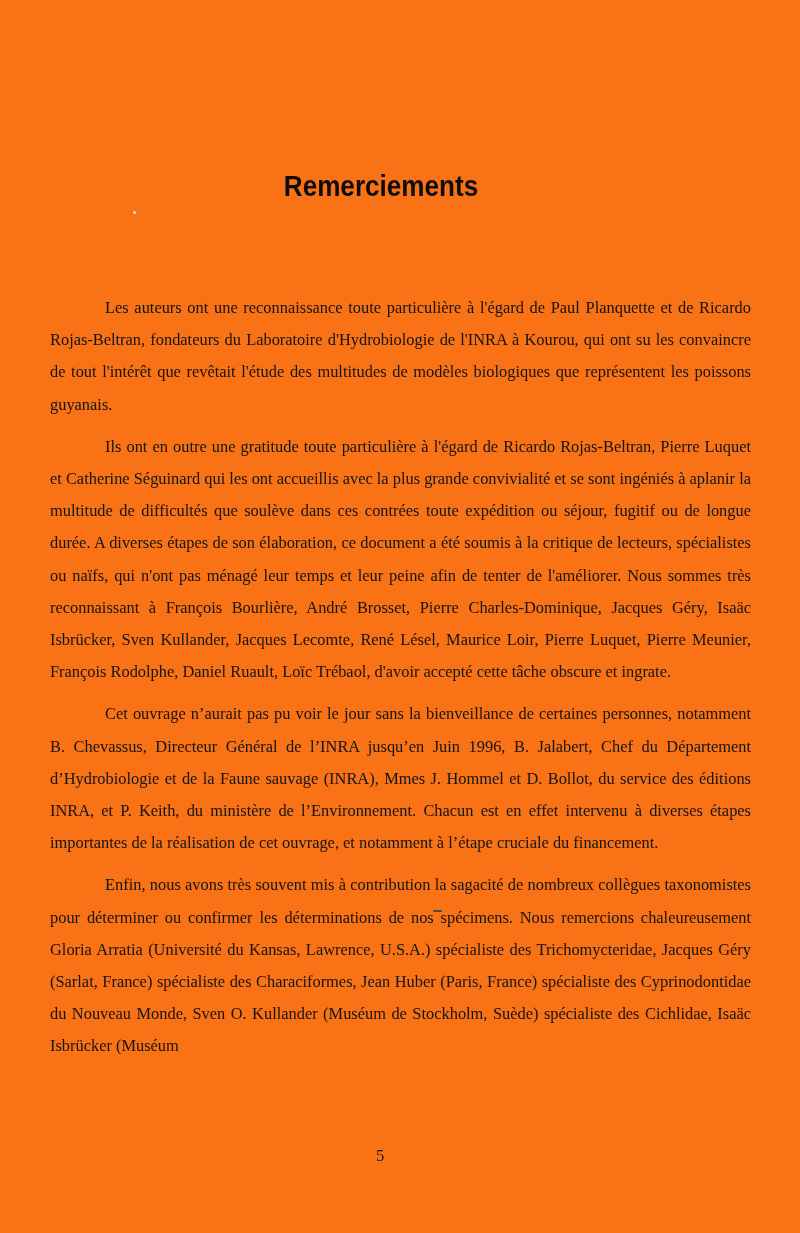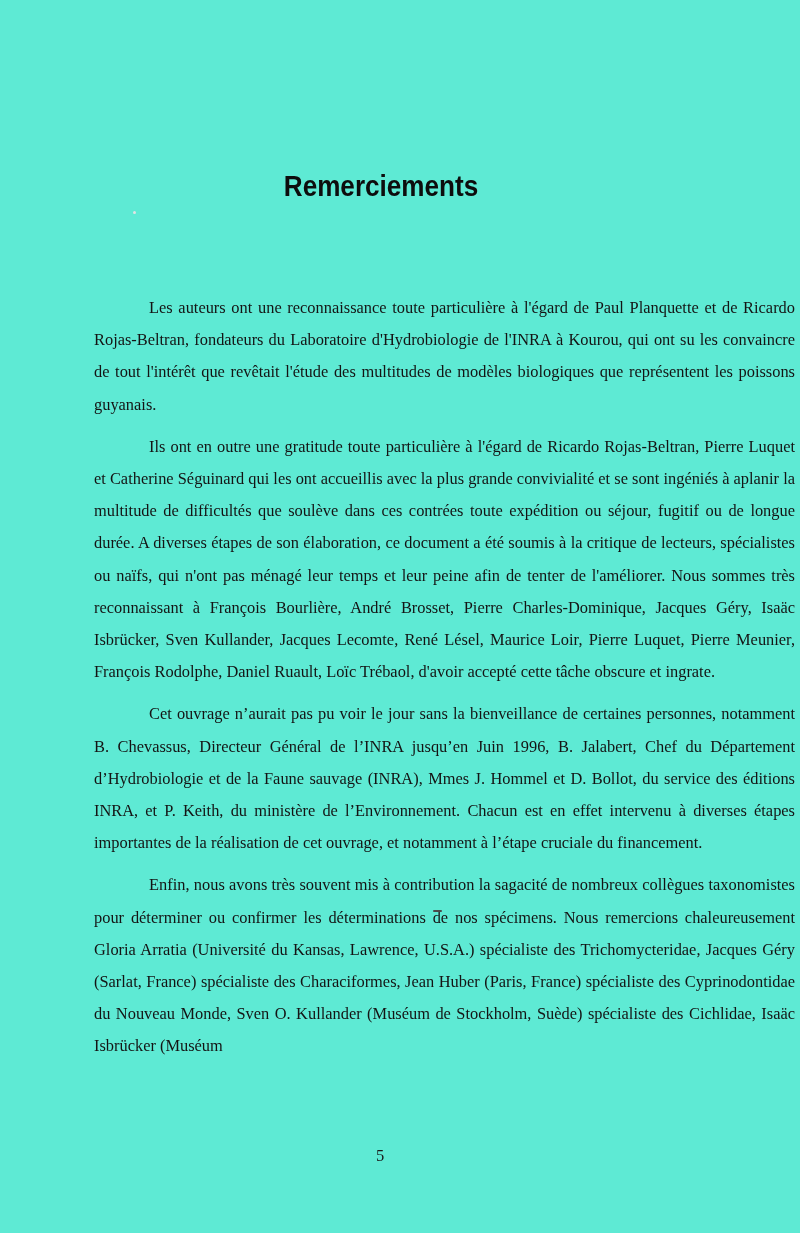--- a/index.html
+++ b/index.html
@@ -4,21 +4,21 @@
 <style>
   html, body {
     margin: 0;
     padding: 0;
     background: #ffffff;
   }
   .page {
     position: relative;
     width: 800px;
     height: 1233px;
-    background: #5eead4;
+    background: #f97316;
     overflow: hidden;
   }
   .title {
     position: absolute;
     top: 170px;
     left: 0;
     right: 38px;
     margin: 0;
     text-align: center;
     font-family: "Liberation Sans", sans-serif;
@@ -31,21 +31,20 @@
   .body-text {
     position: absolute;
     left: 50px;
     top: 292px;
     width: 701px;
     font-family: "Liberation Serif", serif;
     font-size: 16.4px;
     line-height: 32.2px;
     color: #141414;
     text-align: justify;
-    margin-left: 44px;
   }
   .para {
     margin: 0 0 10px 0;
     text-indent: 55px;
   }
   .page-number {
     position: absolute;
     top: 1146px;
     left: 0;
     right: 40px;

